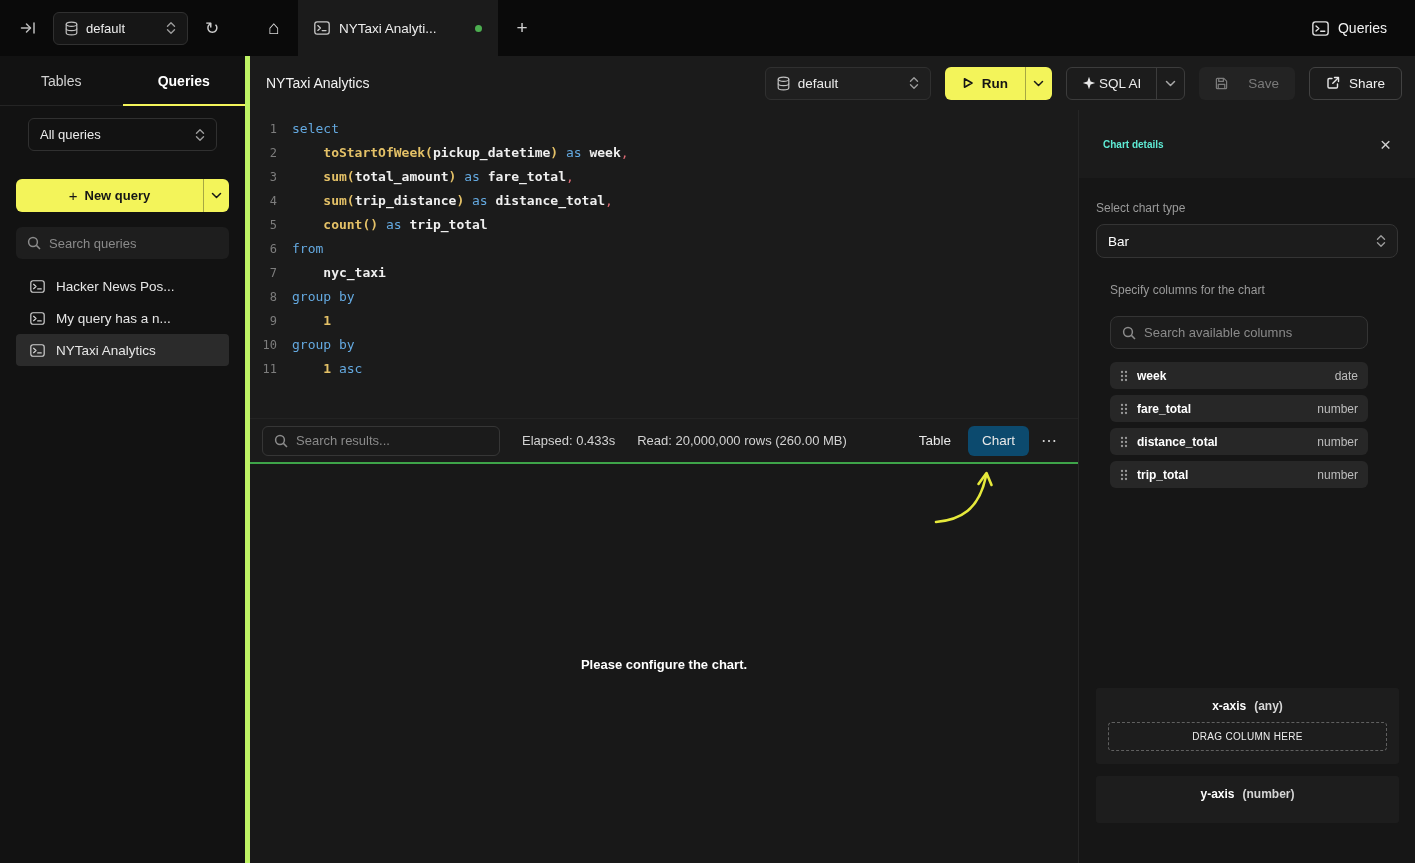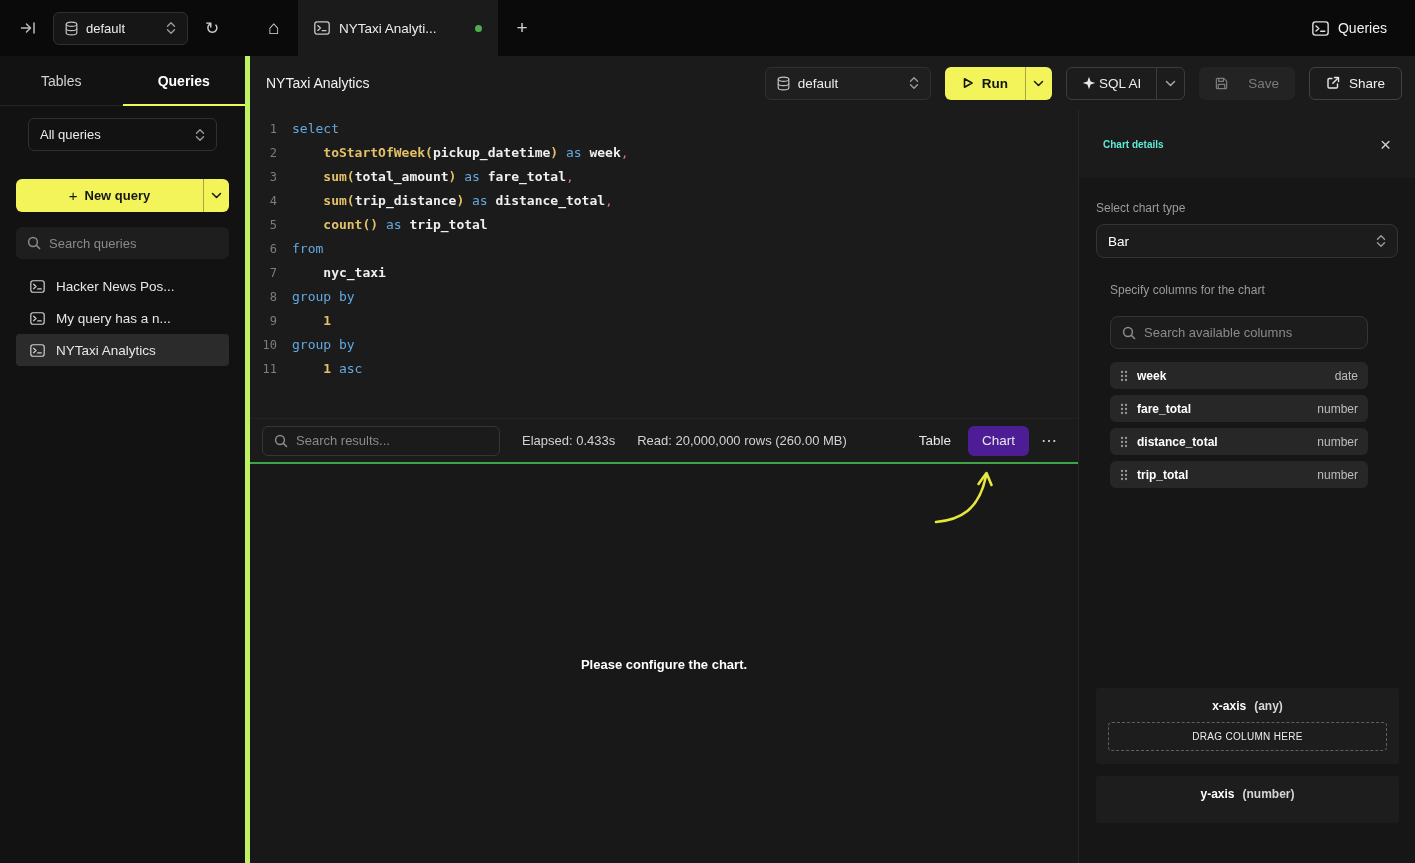--- a/index.html
+++ b/index.html
@@ -82,21 +82,21 @@
   .tok-pu{color:#e06c75}
   .tok-nm{color:#e4c167;font-weight:700}
   .tok-pl{color:#d8d8d8}
 
   
   .results-bar{height:44px;flex:0 0 44px;display:flex;align-items:center;padding:0 12px;gap:22px;background:#1b1b1b;border-top:1px solid #232323}
   .results-search{width:238px;flex:0 0 238px;height:30px;border:1px solid #363636;background:transparent}
   .meta{font-size:13px;color:#d2d2d2;white-space:nowrap}
   .view-group{margin-left:auto;display:flex;align-items:center;gap:3px}
   .view-btn{height:30px;padding:0 14px;border-radius:6px;font-size:13.5px;color:#e8e8e8}
-  .view-btn.active{background:#4c1d95}
+  .view-btn.active{background:#0c4a6e}
   .more-btn{font-size:16px;color:#d0d0d0;padding:0 9px}
 
   
   .chart-area{flex:1;background:#181818;border-top:2px solid #3ea449;position:relative}
   .chart-empty{position:absolute;top:50%;left:50%;transform:translate(-50%,-50%);font-size:13px;font-weight:700;color:#fff;white-space:nowrap}
   .config-arrow{position:absolute;left:680px;top:0}
 
   
   .chart-panel{flex:1;border-left:1px solid #262626;background:#161616;display:flex;flex-direction:column;min-width:0}
   .panel-header{height:68px;flex:0 0 68px;background:#1b1b1b;display:flex;align-items:center;justify-content:space-between;padding:0 24px}

